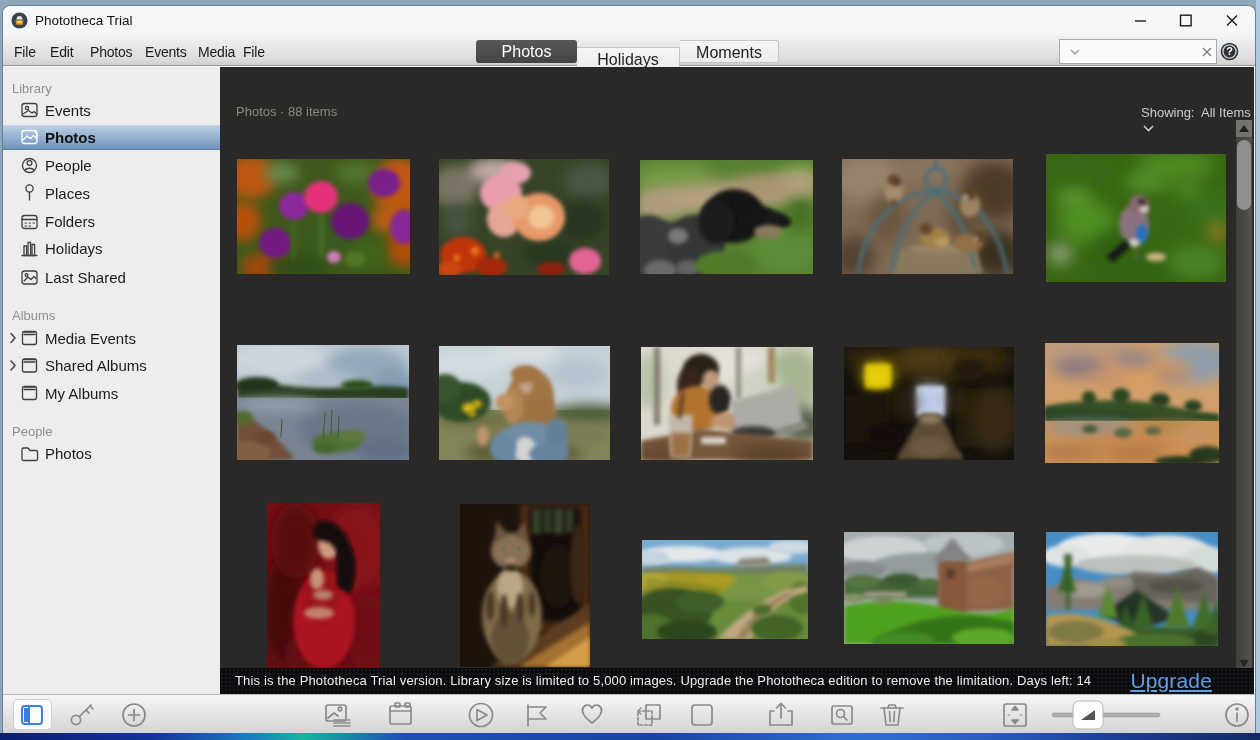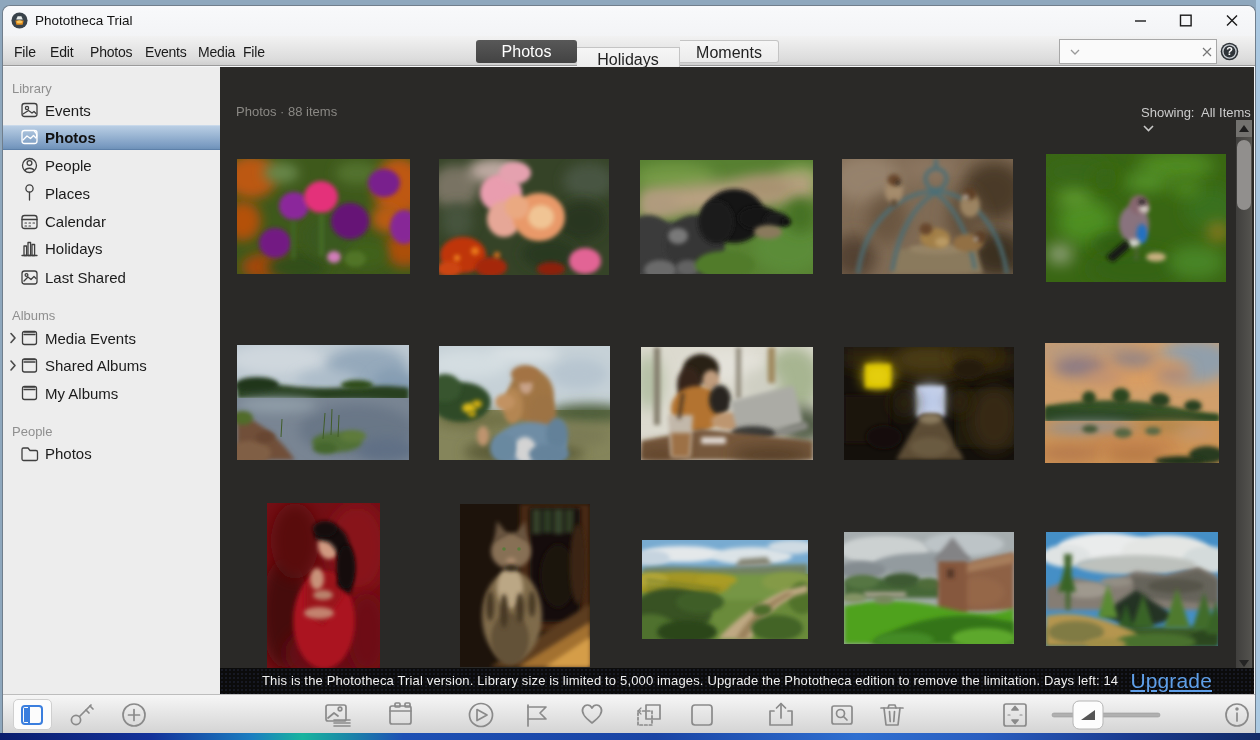--- a/index.html
+++ b/index.html
@@ -19,21 +19,21 @@
   #sidebar { position:absolute; left:3px; top:67px; width:217px; height:627px; background:#ededed; }
   .sb-label { position:absolute; font-size:13px; color:#8f8f8f; left:9px; }
   .sb-item { position:absolute; font-size:15px; color:#1b1b1b; left:42px; }
   #sb-sel { position:absolute; left:0; top:58px; width:217px; height:25px; background:linear-gradient(#b9cee4,#7b9cc2 85%,#6e91b8); border-top:1px solid #c9d9ea; border-bottom:1px solid #5d80a9; }
   #content { position:absolute; left:220px; top:67px; width:1034px; height:627px; background:#2a2927; }
   #hdr { position:absolute; left:233px; top:80px; color:#fff; font-size:22px; font-weight:bold; letter-spacing:-0.3px; }
   #hdr .yr { color:#cfcfcf; font-weight:normal; letter-spacing:0; font-size:19px; }
   #sub { position:absolute; left:228px; top:104px; color:#8a8884; font-size:13px;margin-left:8px; }
   #showing { position:absolute; left:1100px; top:105px; color:#cccccc; font-size:13px;margin-left:41px; }
   #sbar { position:absolute; left:1236px; top:120px; width:16px; height:552px; background:linear-gradient(90deg,#403f3d,#54534f); }
-  #trial { position:absolute; left:220px; top:668px; width:1034px; height:26px; letter-spacing:0.15px; background:#0b0b0b;background-image:radial-gradient(circle, rgba(90,105,170,0.15) 0.8px, transparent 1px);background-size:4px 4px; color:#efefef; font-size:13px; line-height:26px;padding-left:27px; }
+  #trial { position:absolute; left:220px; top:668px; width:1034px; height:26px; letter-spacing:0.15px; background:#0b0b0b;background-image:radial-gradient(circle, rgba(90,105,170,0.15) 0.8px, transparent 1px);background-size:4px 4px; color:#efefef; font-size:13px; line-height:26px; }
   #trial a { color:#5f9fe8; text-decoration:underline; font-size:21px; }
   #toolbar { position:absolute; left:3px; top:694px; width:1252px; height:39px; background:linear-gradient(#f6f6f6,#d4d4d4); border-top:1px solid #bdbdbd; }
   #wall { position:absolute; left:0; top:733px; width:1260px; height:7px; background:linear-gradient(90deg,#0b1e6e,#14329a 12%,#1b7ec0 20%,#18b49e 24%,#1e50b4 32%,#1a44a4 52%,#2f6fd0 68%,#2a5ec0 78%,#1a3a8e 90%,#122b66 100%); }
   #rightstrip { position:absolute; left:1256px; top:0; width:4px; height:740px; background:#abc9e2; }
   #topstrip { position:absolute; left:0; top:0; width:1260px; height:5px; background:#8ea7bd; }
   .ph { position:absolute; overflow:hidden; }
   .ph svg { display:block; filter:brightness(0.96) saturate(1.04); }
 </style>
 </head>
 <body>
@@ -77,21 +77,21 @@
     <text x="9.5" y="13.2" font-size="11" font-weight="bold" fill="#fff" text-anchor="middle" font-family="Liberation Sans">?</text>
   </svg>
 
   <div id="sidebar">
     <div id="sb-sel"></div>
     <div class="sb-label" style="top:14px">Library</div>
     <div class="sb-item" style="top:35px">Events</div>
     <div class="sb-item" style="top:62px;font-weight:bold;color:#111">Photos</div>
     <div class="sb-item" style="top:90px">People</div>
     <div class="sb-item" style="top:118px">Places</div>
-    <div class="sb-item" style="top:146px">Calendar</div>
+    <div class="sb-item" style="top:146px">Folders</div>
     <div class="sb-item" style="top:173px">Holidays</div>
     <div class="sb-item" style="top:202px">Last Shared</div>
     <div class="sb-label" style="top:241px">Albums</div>
     <div class="sb-item" style="top:263px">Media Events</div>
     <div class="sb-item" style="top:290px">Shared Albums</div>
     <div class="sb-item" style="top:318px">My Albums</div>
     <div class="sb-label" style="top:357px">People</div>
     <div class="sb-item" style="top:378px">Photos</div>
     <svg class="abs" style="left:0;top:0" width="217" height="627" viewBox="0 0 217 627">
         <g fill="none" stroke="#3f3f3f" stroke-width="1.3" stroke-linejoin="round" stroke-linecap="round">

